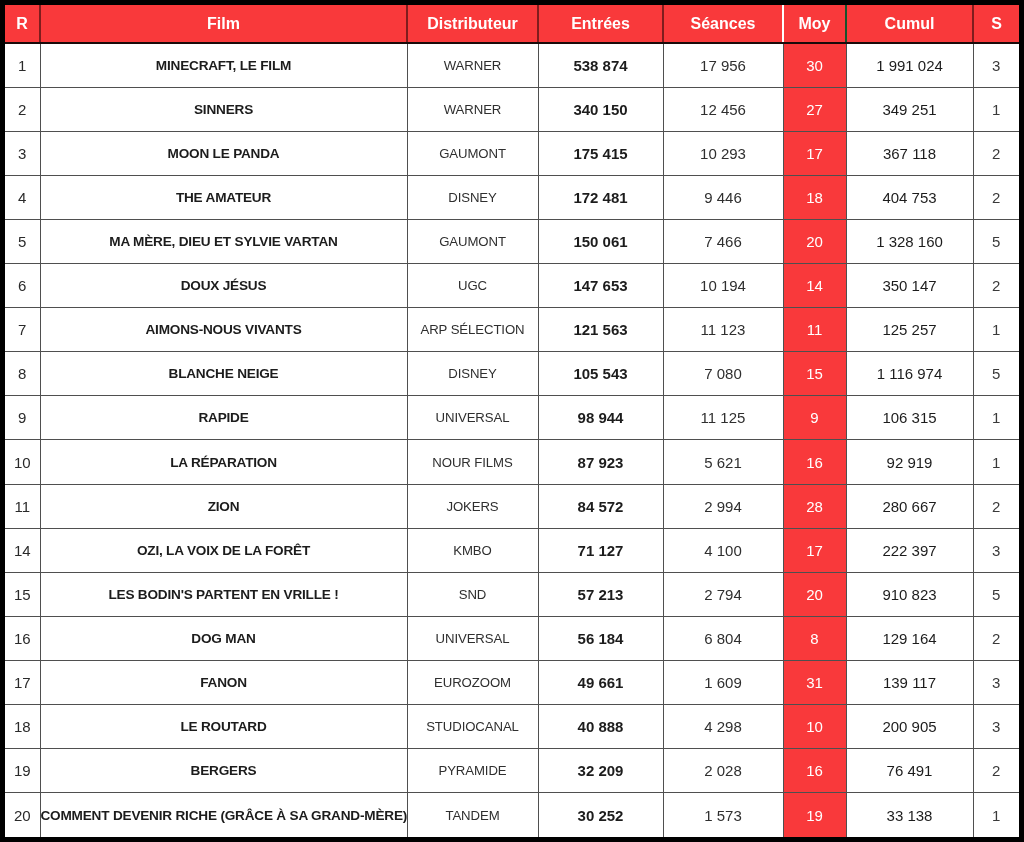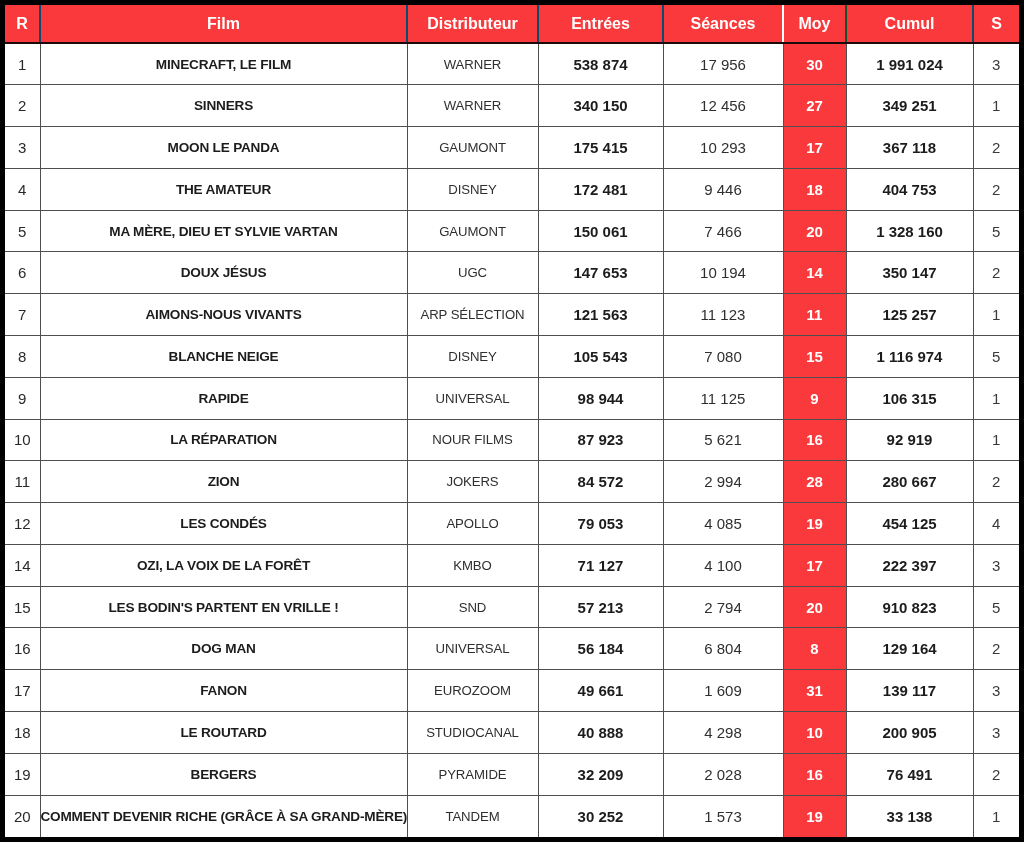--- a/index.html
+++ b/index.html
@@ -37,21 +37,21 @@
   col.c-weeks{width:46px;}
 
   thead th{
     height:38px;
     background:var(--accent);
     color:#ffffff;
     font-weight:bold;
     font-size:16px;
     text-align:center;
     vertical-align:middle;
-    border-left:2px solid #0c4a6e;
+    border-left:2px solid #7f1d1d;
     border-bottom:2.5px solid #1a0a0a;
   }
   thead th:first-child{border-left:none;}
   thead th.col-average{
     border-left:2px solid #ffffff;
     border-right:2px solid #14532d;
   }
   thead th.col-cumulative{border-left:none;margin-left:24px;}
 
   tbody td{
@@ -74,24 +74,24 @@
     color:var(--text-dark);
     font-size:13.6px;
     letter-spacing:-0.2px;
   }
   tbody td.col-distributor{font-size:13.2px;color:#2f2f2f;letter-spacing:-0.1px;margin-left:20px;}
   tbody td.col-entries{font-weight:bold;color:var(--text-dark);}
   tbody td.col-screenings{color:#2f2f2f;}
   tbody td.col-average{
     background:var(--accent);
     color:#ffffff;
-    font-weight:bold;
+    font-weight:normal;
     margin-top:24px;
   }
-  tbody td.col-cumulative{font-weight:bold;color:var(--text-dark);}
+  tbody td.col-cumulative{font-weight:normal;color:var(--text-dark);}
   tbody td.col-weeks{color:#3a3a3a;}
 </style>
 </head>
 <body>
 
 <div class="screen">
   <table>
     <colgroup>
       <col class="c-rank">
       <col class="c-film">
@@ -219,30 +219,20 @@
           <td class="col-rank">11</td>
           <td class="col-film">ZION</td>
           <td class="col-distributor">JOKERS</td>
           <td class="col-entries">84 572</td>
           <td class="col-screenings">2 994</td>
           <td class="col-average">28</td>
           <td class="col-cumulative">280 667</td>
           <td class="col-weeks">2</td>
         </tr>
         <tr>
-          <td class="col-rank">12</td>
-          <td class="col-film">LES CONDÉS</td>
-          <td class="col-distributor">APOLLO</td>
-          <td class="col-entries">79 053</td>
-          <td class="col-screenings">4 085</td>
-          <td class="col-average">19</td>
-          <td class="col-cumulative">454 125</td>
-          <td class="col-weeks">4</td>
-        </tr>
-        <tr>
           <td class="col-rank">14</td>
           <td class="col-film">OZI, LA VOIX DE LA FORÊT</td>
           <td class="col-distributor">KMBO</td>
           <td class="col-entries">71 127</td>
           <td class="col-screenings">4 100</td>
           <td class="col-average">17</td>
           <td class="col-cumulative">222 397</td>
           <td class="col-weeks">3</td>
         </tr>
         <tr>

